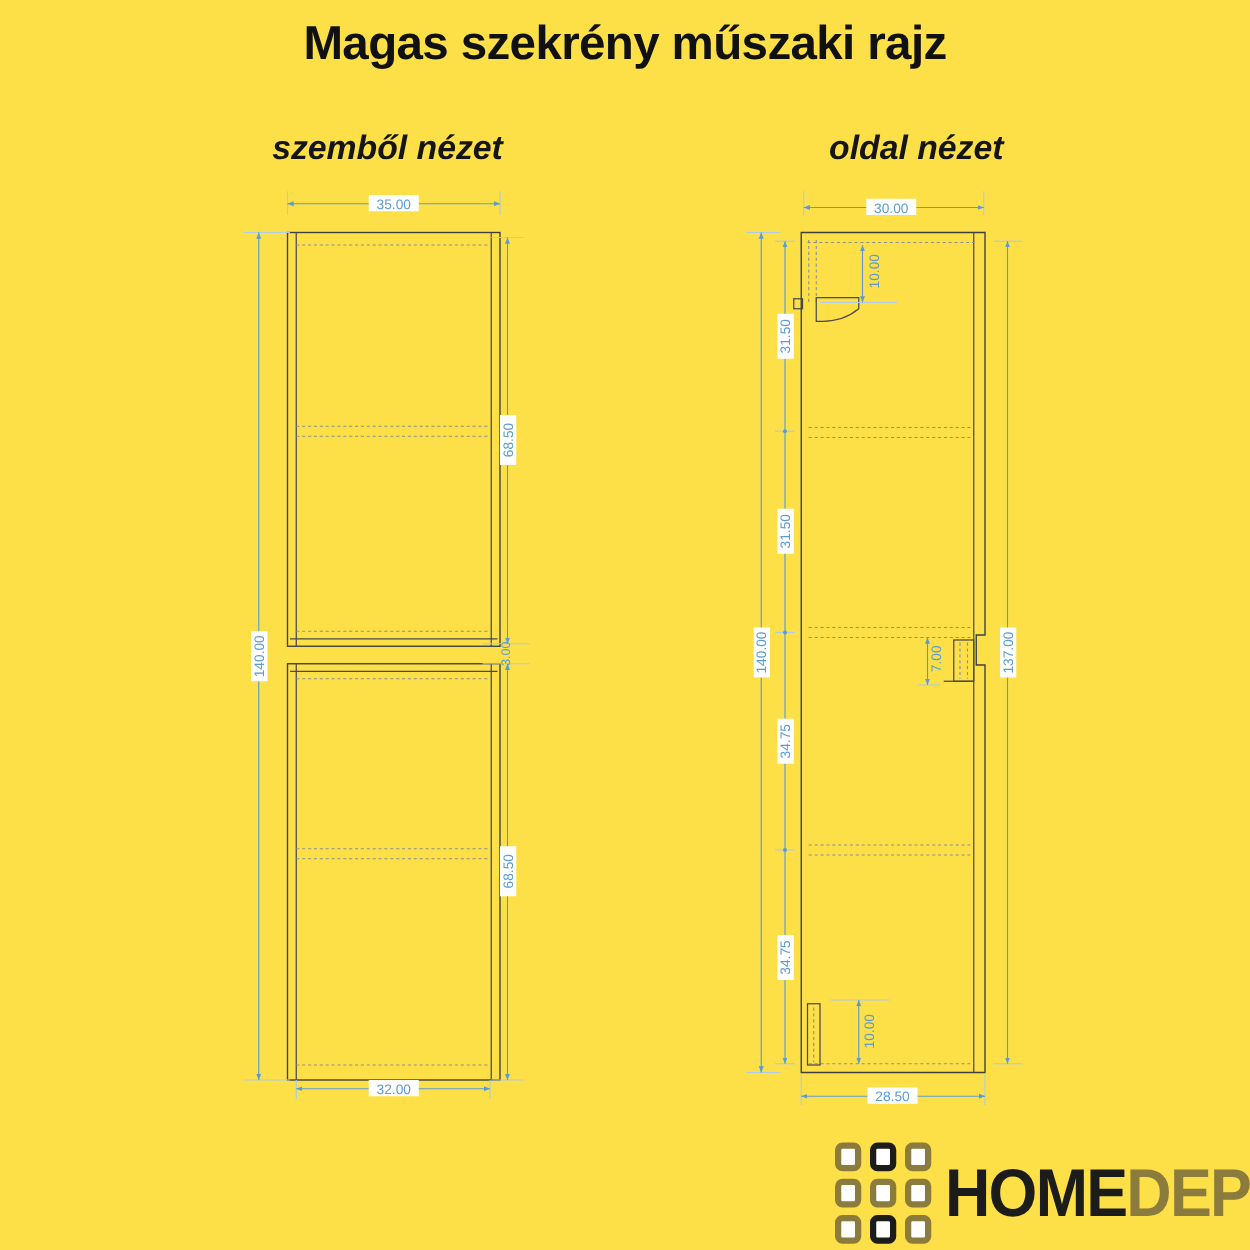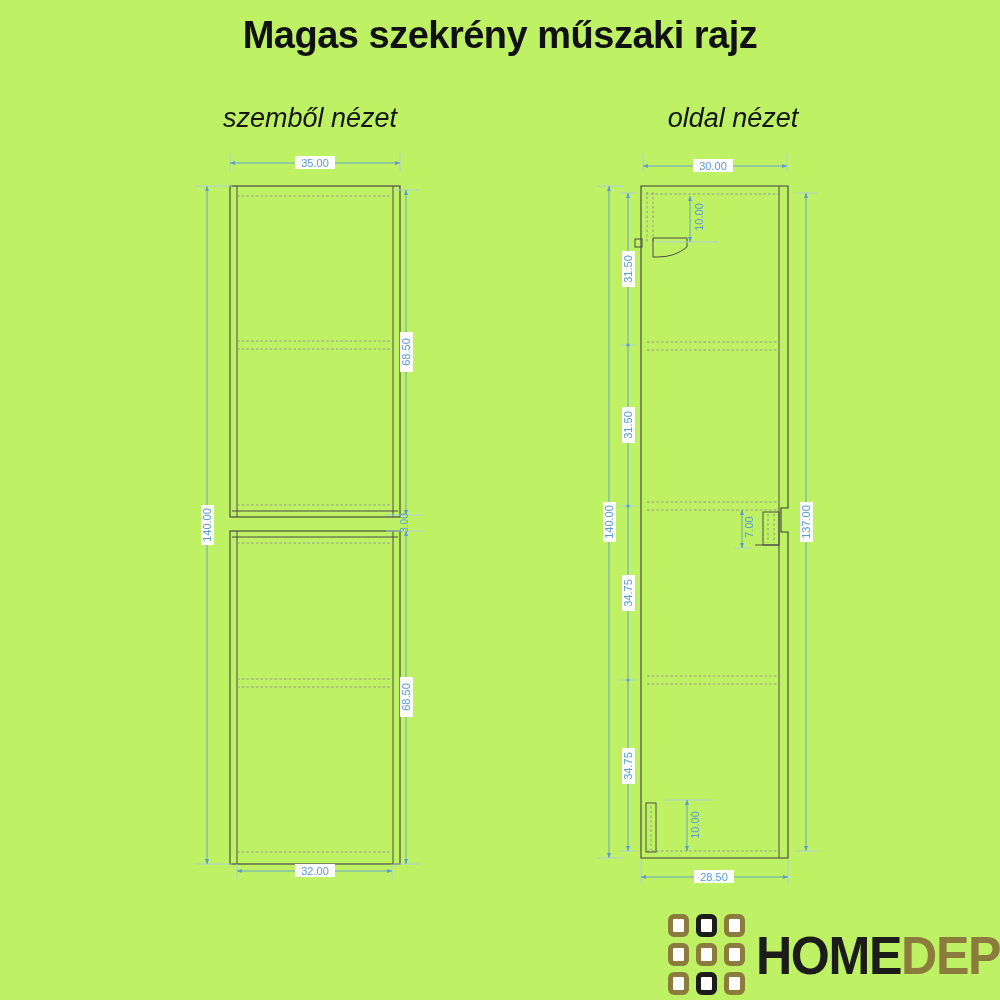--- a/index.html
+++ b/index.html
@@ -1,30 +1,30 @@
 <!DOCTYPE html>
 <html><head>
 <meta charset="utf-8">
 <style>
   html,body{margin:0;padding:0;}
   .page{
     position:relative;
     width:1000px;height:1000px;
-    background:#bef264;
+    background:#fde047;
     font-family:"Liberation Sans", sans-serif;
     overflow:hidden;
   }
   .title{
     position:absolute;left:0;top:14px;width:1000px;
     text-align:center;margin:0;
     font-size:38px;font-weight:800;letter-spacing:-.5px;color:#111111;
   }
   .view-label{
     position:absolute;top:103px;margin:0;
-    font-size:27px;font-style:italic;font-weight:400;color:#151515;
+    font-size:27px;font-style:italic;font-weight:700;color:#151515;
     text-align:center;
   }
   .view-label.front{left:190px;width:240px;}
   .view-label.side{left:608px;width:250px;}
   svg.drawing{position:absolute;left:0;top:0;}
   .dimtxt{font-family:"Liberation Sans",sans-serif;font-size:11px;fill:#5b9bd5;}
   .dimtxt.small{font-size:10px;}
   .cab{stroke:#3f3f3f;stroke-width:1.1;fill:none;}
   .cabthin{stroke:#4a4a4a;stroke-width:1;fill:none;}
   .dash{stroke:#8f8f8f;stroke-width:.9;fill:none;stroke-dasharray:2.5 2.2;}

